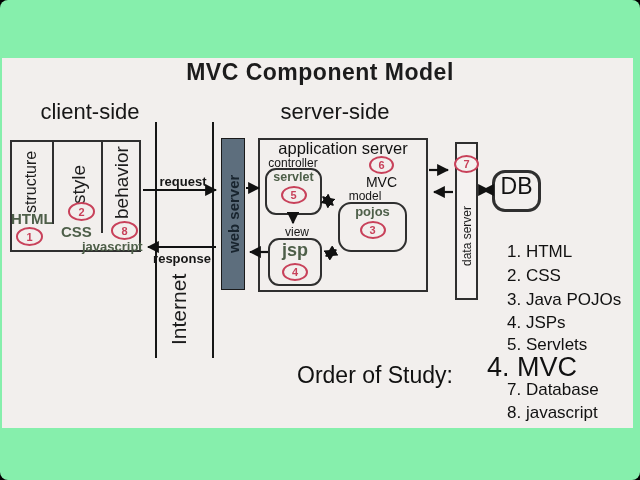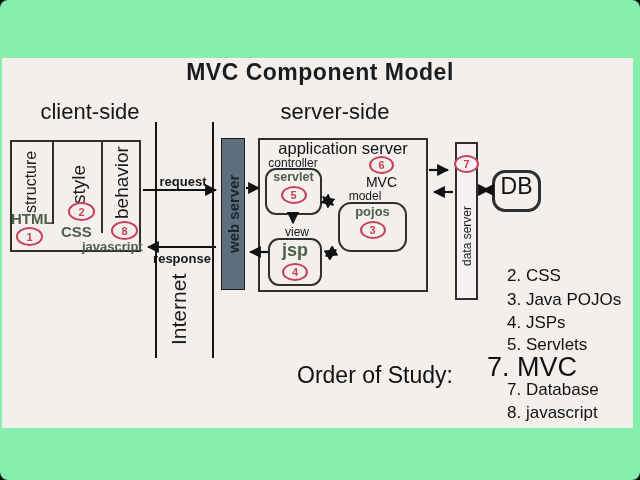--- a/index.html
+++ b/index.html
@@ -96,25 +96,26 @@
 
   <div class="abs box" style="left:455px;top:142px;width:23px;height:158px;background:#f4f1f0;"></div>
   <div class="abs badge" style="left:454px;top:155px;width:25px;height:18px;background:#f4f1f0;">7</div>
   <div class="abs vtext" style="left:455px;top:178px;width:23px;height:115px;font-size:12px;">data server</div>
 
   <div class="abs rbox" style="left:492px;top:170px;width:49px;height:42px;border-radius:13px;border-width:3px;">
     <span style="font-size:23px;color:#111;">DB</span>
   </div>
 
   <div class="abs" style="left:297px;top:362px;font-size:23px;color:#111;white-space:nowrap;">Order of Study:</div>
+  <div class="abs study-item" style="left:507px;top:242px;">1. HTML</div>
   <div class="abs study-item" style="left:507px;top:266px;">2. CSS</div>
   <div class="abs study-item" style="left:507px;top:290px;">3. Java POJOs</div>
   <div class="abs study-item" style="left:507px;top:313px;">4. JSPs</div>
   <div class="abs study-item" style="left:507px;top:335px;">5. Servlets</div>
-  <div class="abs study-item big" style="left:487px;top:352px;">7. MVC</div>
+  <div class="abs study-item big" style="left:487px;top:352px;">4. MVC</div>
   <div class="abs study-item" style="left:507px;top:380px;">7. Database</div>
   <div class="abs study-item" style="left:507px;top:403px;">8. javascript</div>
 
   <svg class="arrows" width="640" height="480" viewBox="0 0 640 480">
     <defs>
       <marker id="arr" viewBox="0 0 10 10" refX="9" refY="5" markerWidth="5.5" markerHeight="5.5" orient="auto-start-reverse">
         <path d="M0,0 L10,5 L0,10 z" fill="#111"></path>
       </marker>
     </defs>
     <g stroke="#161616" stroke-width="2">

